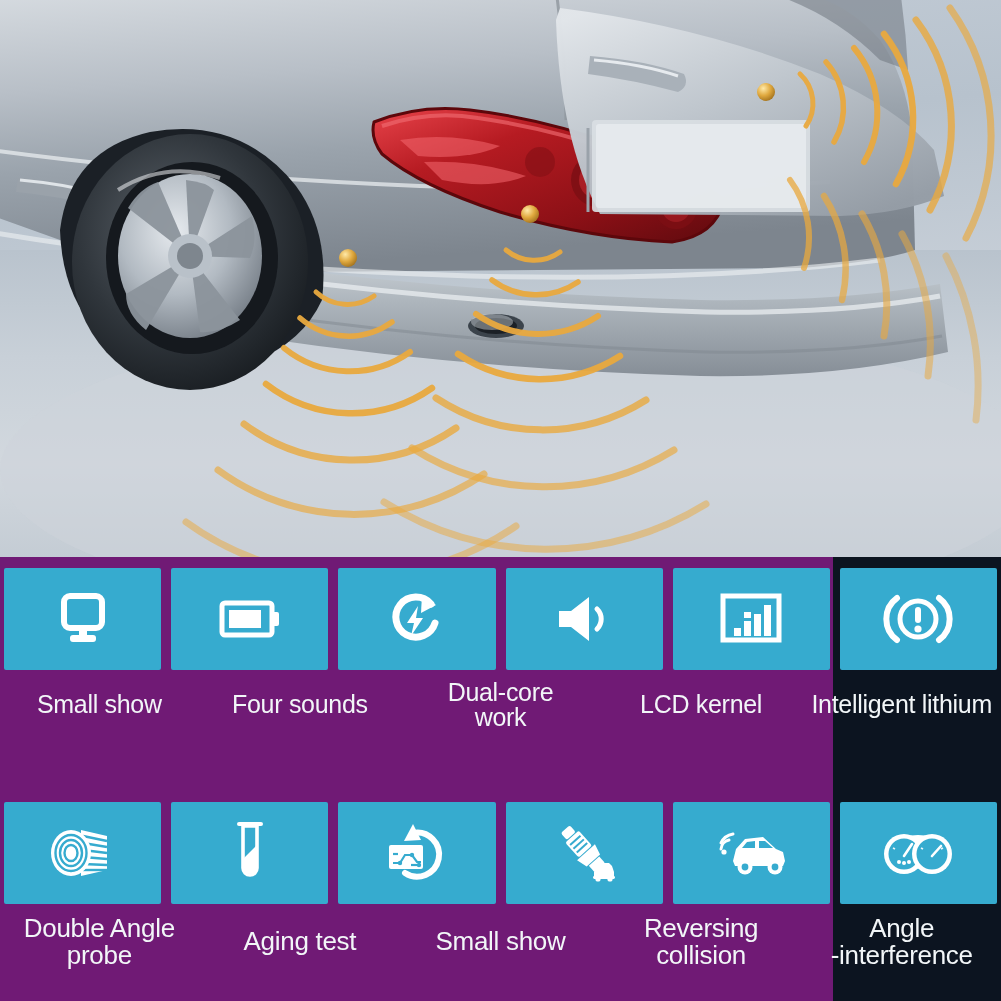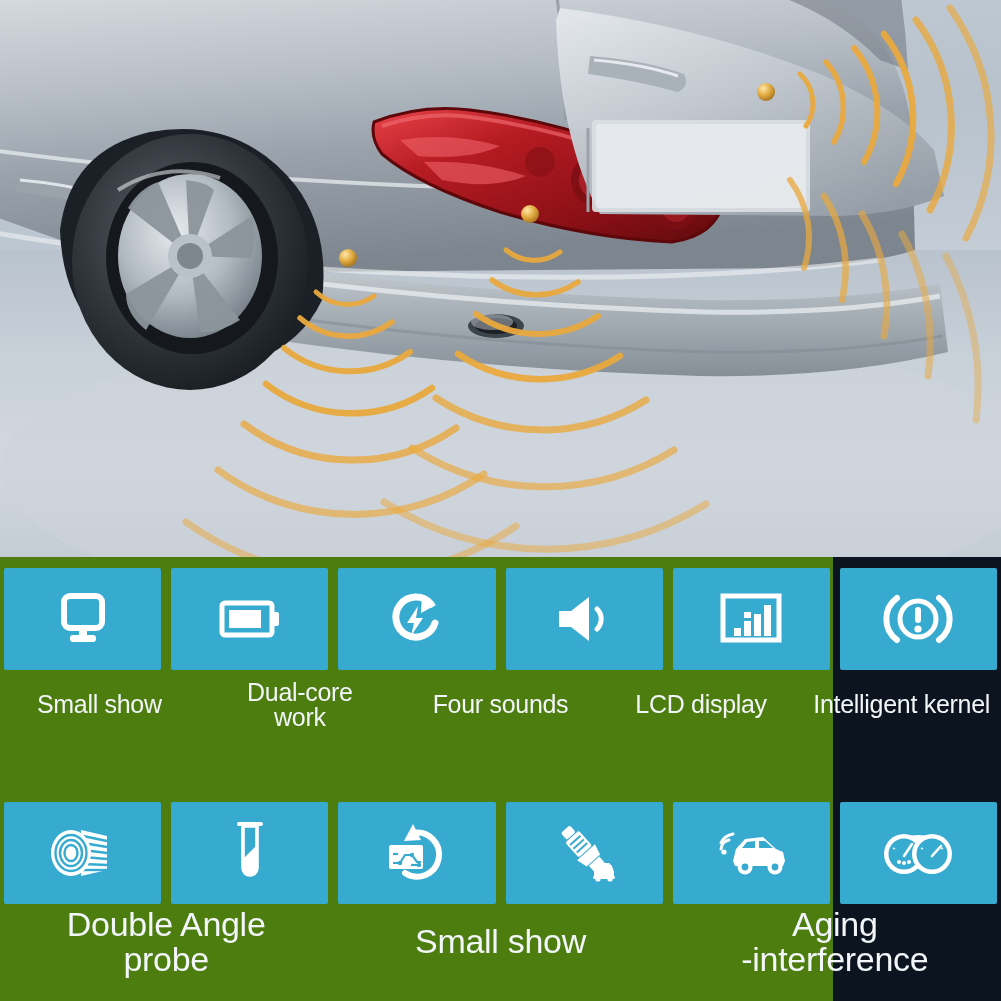--- a/index.html
+++ b/index.html
@@ -1,21 +1,21 @@
 <!DOCTYPE html>
 <html><head>
 <meta charset="utf-8">
 <style>
   html,body{margin:0;padding:0;}
   body{
     width:1001px;height:1001px;overflow:hidden;
     background:#0c1420;
     font-family:"Liberation Sans", sans-serif;
   }
-  .page{position:relative;width:833px;height:1001px;background:#4d7c0f;}
+  .page{position:relative;width:833px;height:1001px;background:#701a75;}
 
   
   .hero{position:absolute;left:0;top:0;width:1001px;height:557px;overflow:hidden;
         background:linear-gradient(175deg,#c3ccd6 0%,#b7c2cd 28%,#c6ced7 55%,#cfd6dd 78%,#c1c9d2 100%);}
   .ground{position:absolute;left:0;top:250px;width:1001px;height:307px;
           background:linear-gradient(180deg,#b9c3cd 0%,#c8d0d8 35%,#d2d8de 70%,#c4ccd4 100%);}
   .hero-img{position:absolute;left:0;top:0;width:1001px;height:557px;}
 
   
   .grid{position:absolute;left:0;width:1001px;}
@@ -29,21 +29,21 @@
   .labels{display:flex;width:1001px;box-sizing:border-box;padding:0 4px;gap:10px;}
   .label{
     flex:1 1 0;color:#f2f6f8;text-align:center;line-height:1.02;
     font-size:25px;letter-spacing:-0.3px;
     display:flex;align-items:center;justify-content:center;
     white-space:pre-line;
   }
   #row1-labels{height:70px;}
   #row2-labels{height:75px;}
   #row1-labels .label{font-size:25px;}
-  #row2-labels .label{font-size:34px;}
+  #row2-labels .label{font-size:26px;}
 </style>
 </head>
 <body>
 
 <div class="page">
 
   <div class="hero">
     <div class="ground"></div>
 
     <svg class="hero-img" viewBox="0 0 1001 557" preserveAspectRatio="none">
@@ -257,25 +257,25 @@
             <rect x="32" y="19" width="6" height="16" rx="3" fill="#fff"></rect>
             <circle cx="35" cy="41" r="3.6" fill="#fff"></circle>
             <path d="M14,10 A26,26 0 0 0 14,52" fill="none" stroke="#fff" stroke-width="6" stroke-linecap="round"></path>
             <path d="M56,10 A26,26 0 0 1 56,52" fill="none" stroke="#fff" stroke-width="6" stroke-linecap="round"></path>
           </svg>
         </div>
 
       </div>
       <div class="labels" id="row1-labels">
         <div class="label">Small show</div>
+        <div class="label">Four sounds</div>
         <div class="label">Dual-core
 work</div>
-        <div class="label">Four sounds</div>
-        <div class="label">LCD display</div>
-        <div class="label">Intelligent kernel</div>
+        <div class="label">LCD kernel</div>
+        <div class="label">Intelligent lithium</div>
       </div>
     </div>
   </div>
 
   <div class="grid" style="top:802px;">
     <div class="row">
       <div class="tiles">
 
         <div class="tile">
           <svg width="76" height="62" viewBox="0 0 76 62">
@@ -385,20 +385,23 @@
               <path d="M40,24 L42,25"></path>
                 <path d="M62,24 L60,25"></path>
             </g>
           </svg>
         </div>
 
       </div>
       <div class="labels" id="row2-labels">
         <div class="label">Double Angle
 probe</div>
+        <div class="label">Aging test</div>
         <div class="label">Small show</div>
-        <div class="label">Aging
+        <div class="label">Reversing
+collision</div>
+        <div class="label">Angle
 -interference</div>
       </div>
     </div>
   </div>
 
 </div>
 
 </body></html>

